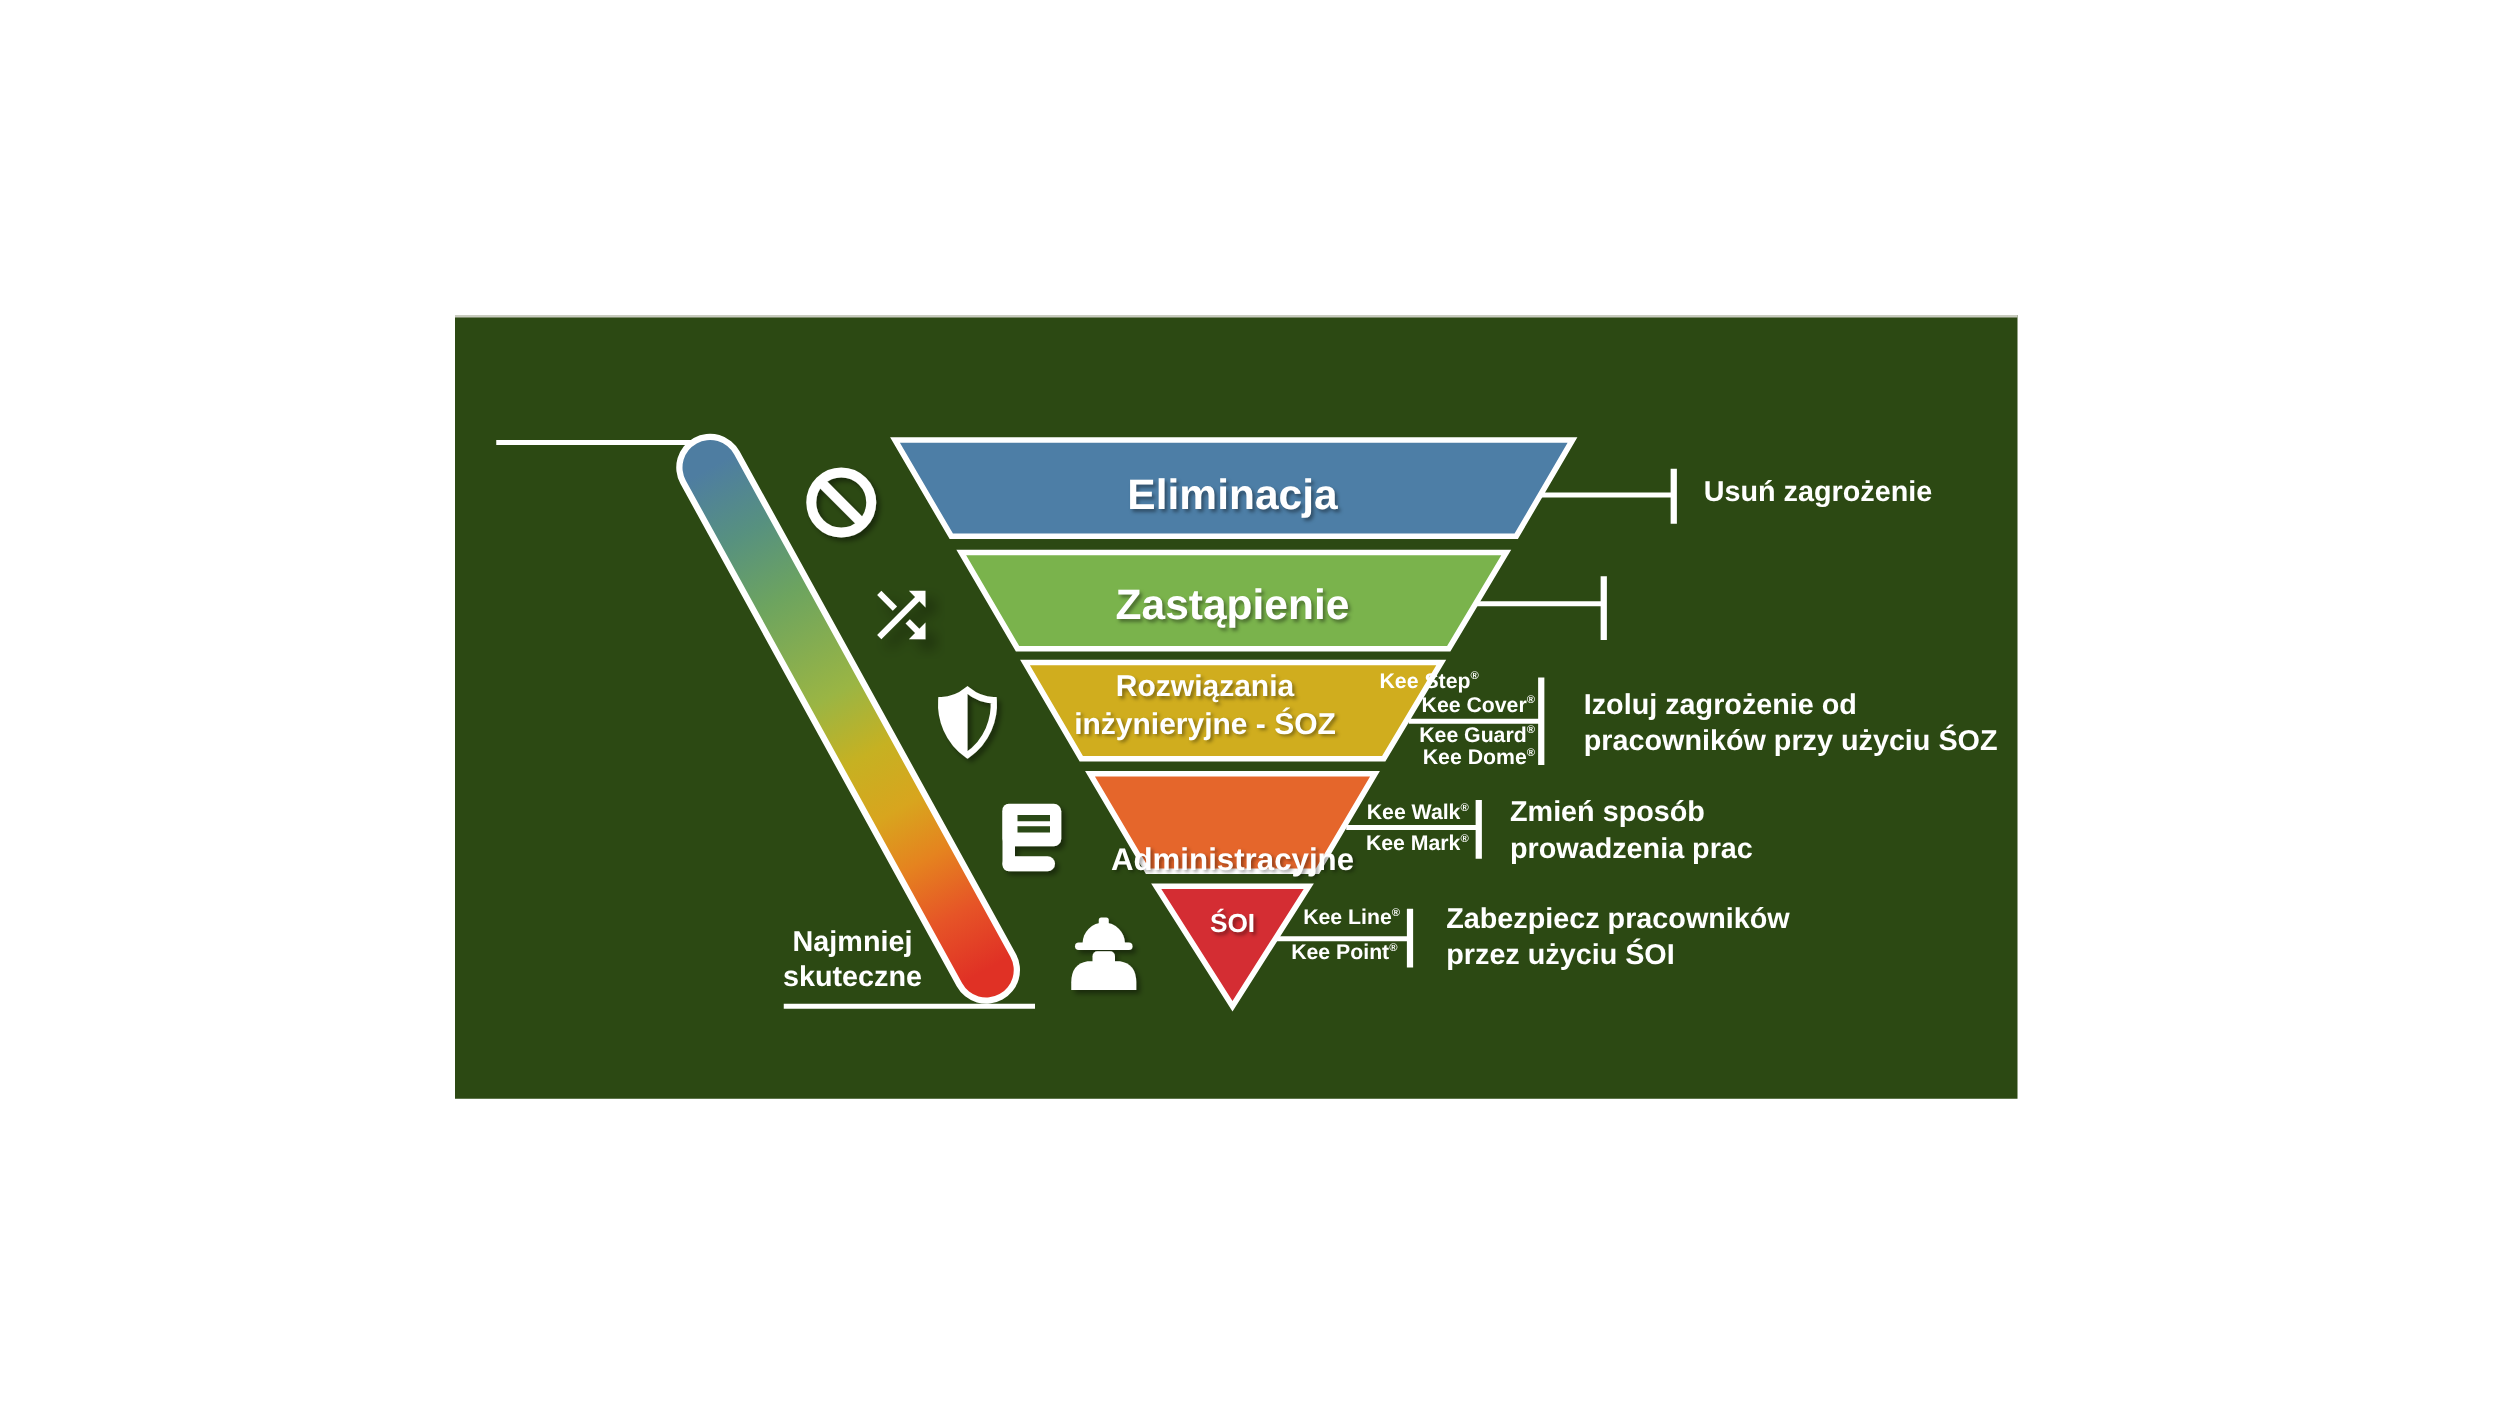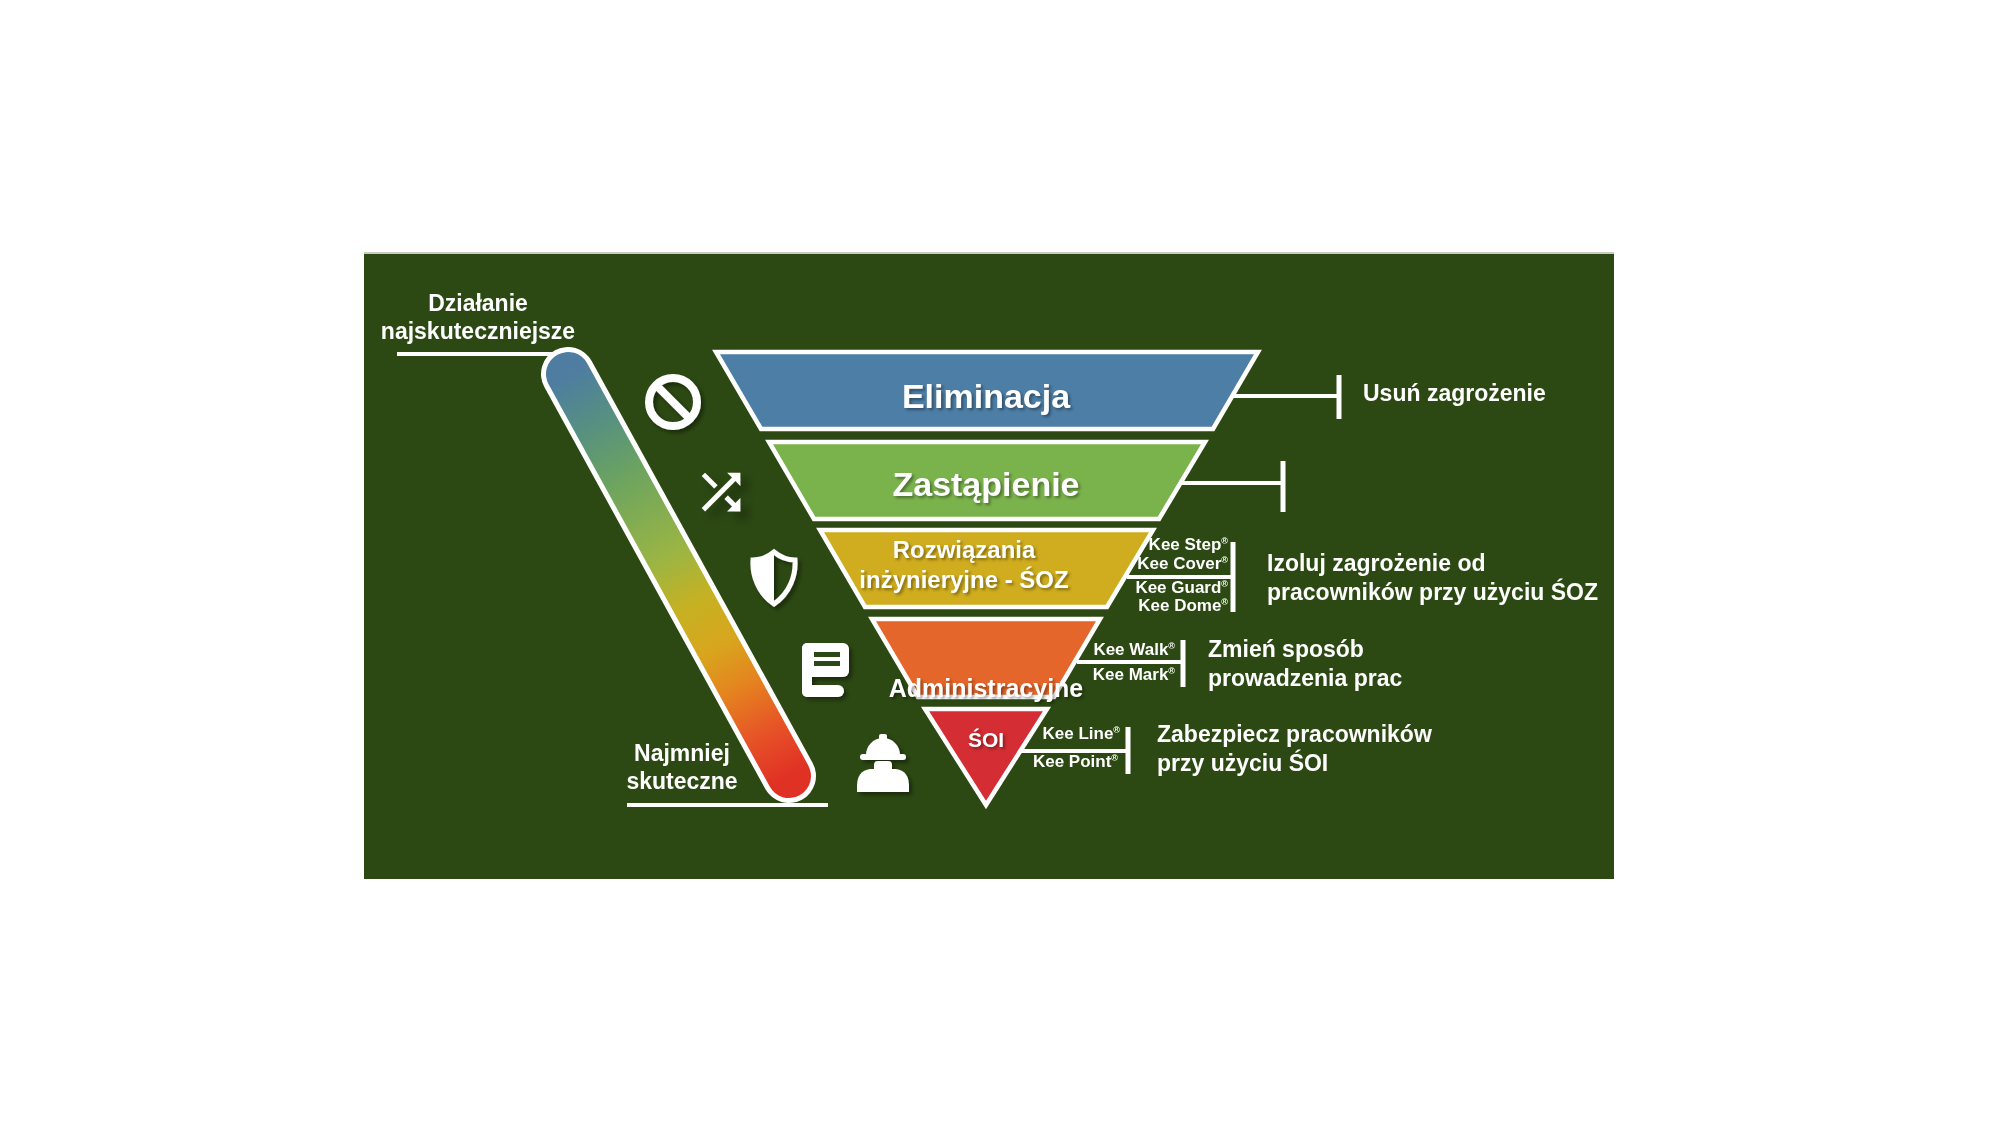--- a/index.html
+++ b/index.html
@@ -99,24 +99,20 @@
       <g transform="translate(519,508)" filter="url(#ds)">
         <rect x="-4" y="-28" width="8" height="9" rx="2" fill="#ffffff"></rect>
         <path d="M-17,-7 A17,17 0 0 1 17,-7 Z" fill="#ffffff"></path>
         <rect x="-23" y="-8" width="46" height="6" rx="3" fill="#ffffff"></rect>
         <rect x="-9" y="-1" width="18" height="14" rx="4" fill="#ffffff"></rect>
         <path d="M-26,30 L-26,24 Q-26,9 -13,7 L13,7 Q26,9 26,24 L26,30 Z" fill="#ffffff"></path>
       </g>
     </svg>
 
 
-    <div class="t ctr efflabel" style="left:114px; top:63px;">
-      <div>Działanie</div>
-      <div>najskuteczniejsze</div>
-    </div>
     <div class="t ctr efflabel" style="left:318px; top:513px;">
       <div>Najmniej</div>
       <div>skuteczne</div>
     </div>
 
     <div class="t ctr band-lg sh" style="left:622px; top:143px;">Eliminacja</div>
     <div class="t ctr band-lg sh" style="left:622px; top:231px;">Zastąpienie</div>
     <div class="t ctr band-md sh" style="left:600px; top:311px;">
       <div>Rozwiązania</div>
       <div>inżynieryjne - ŚOZ</div>
@@ -128,24 +124,24 @@
     <div class="t vctr anno" style="left:903px; top:324px;">
       <div>Izoluj zagrożenie od</div>
       <div>pracowników przy użyciu ŚOZ</div>
     </div>
     <div class="t vctr anno" style="left:844px; top:410px;">
       <div>Zmień sposób</div>
       <div>prowadzenia prac</div>
     </div>
     <div class="t vctr anno" style="left:793px; top:495px;">
       <div>Zabezpiecz pracowników</div>
-      <div>przy użyciu ŚOI</div>
+      <div>przez użyciu ŚOI</div>
     </div>
 
-    <div class="t rctr kee" style="left:864px; top:291px;padding-left:42px;">
+    <div class="t rctr kee" style="left:819px; top:291px;padding-left:42px;">
       <span>Kee Step</span><sup>®</sup>
     </div>
     <div class="t rctr kee" style="left:864px; top:310px;">
       <span>Kee Cover</span><sup>®</sup>
     </div>
     <div class="t rctr kee" style="left:864px; top:334px;">
       <span>Kee Guard</span><sup>®</sup>
     </div>
     <div class="t rctr kee" style="left:864px; top:352px;">
       <span>Kee Dome</span><sup>®</sup>

